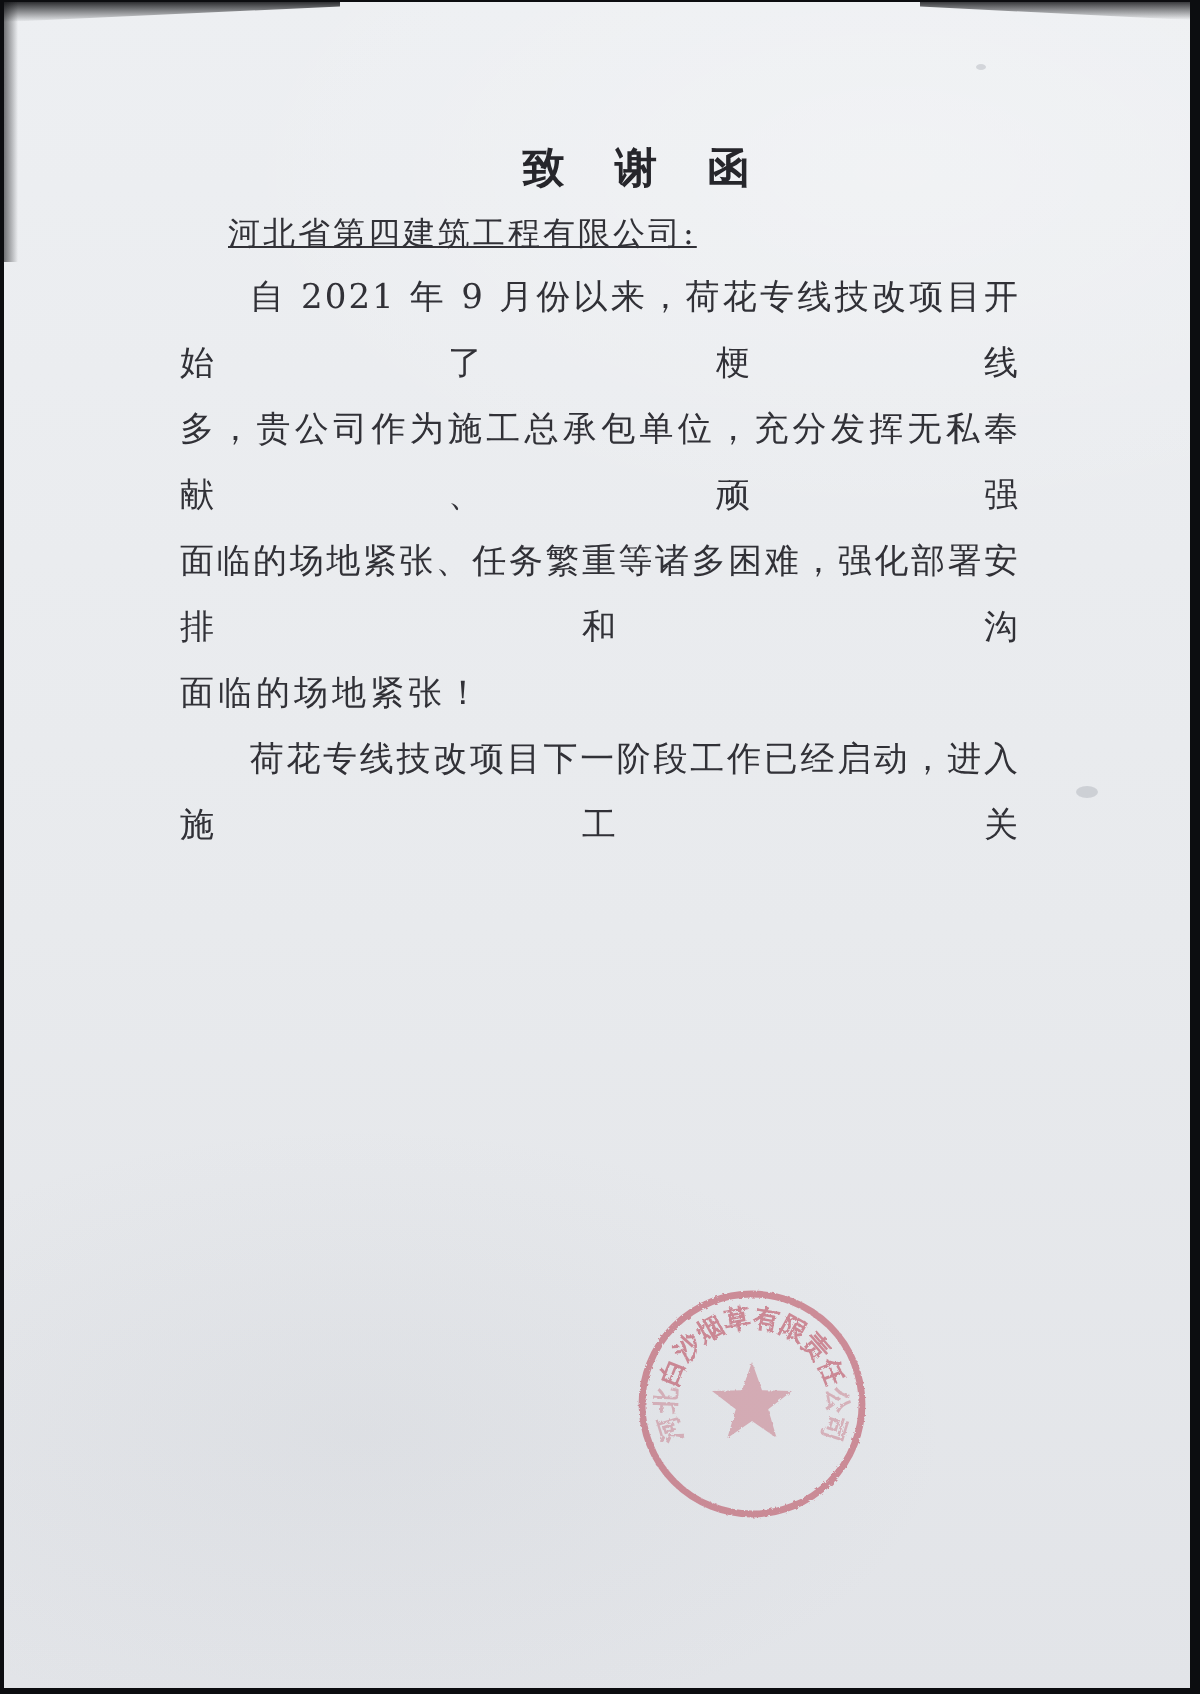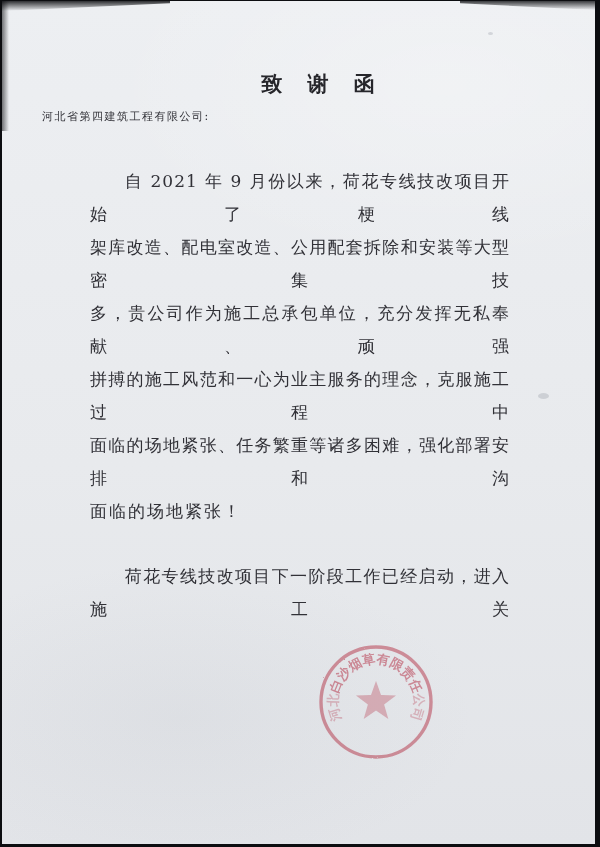--- a/index.html
+++ b/index.html
@@ -37,30 +37,30 @@
   .speck{position:absolute;border-radius:50%;pointer-events:none;}
   .speck-a{left:536px;top:392px;width:11px;height:6px;background:#b7bac1;opacity:.55;}
   .speck-b{left:486px;top:31px;width:5px;height:3px;background:#c6c9cf;opacity:.7;}
 
   .title{
     margin:69px 0 0;line-height:28px;
     text-align:center;font-size:21px;font-weight:700;
     letter-spacing:9px;color:#26262b;padding-left:48px;
   }
   .salutation{
-    margin:2px 85px 0 40px;line-height:33px;
-    font-size:11px;letter-spacing:1.5px;color:var(--ink);
+    margin:2px 85px 0 112px;line-height:33px;
+    font-size:16px;letter-spacing:1.5px;color:var(--ink);text-decoration:underline;
   }
   .body-text{margin:0 85px 0 88px;color:var(--ink);}
   .body-text .line{
     font-size:17px;line-height:33px;letter-spacing:1px;
     text-align:justify;text-align-last:justify;text-justify:inter-character;
     white-space:nowrap0;
   }
-  .body-text .line.first{text-indent:2.05em;margin-top:32px;}
+  .body-text .line.first{text-indent:2.05em;}
   .body-text .line.last{text-align-last:left;letter-spacing:2px;}
 
   .seal{
     position:absolute;left:314px;top:641px;width:120px;height:120px;
     mix-blend-mode:multiply;opacity:.88;
   }
   .seal-ring{fill:none;stroke:var(--seal-color);stroke-width:3.4;opacity:.78;}
   .seal-star{fill:var(--seal-color);opacity:.5;}
   .seal-char{
     font-size:13px;font-weight:700;fill:var(--seal-color);
@@ -73,23 +73,21 @@
 
 <div class="scan">
   <div class="paper">
 
     <h1 class="title">致 谢 函</h1>
 
     <div class="salutation">河北省第四建筑工程有限公司:</div>
 
     <div class="body-text">
         <div class="line first">自 2021 年 9 月份以来，荷花专线技改项目开始了梗线</div>
-        <div class="line">架库改造、配电室改造、公用配套拆除和安装等大型密集技</div>
         <div class="line">多，贵公司作为施工总承包单位，充分发挥无私奉献、顽强</div>
-        <div class="line">拼搏的施工风范和一心为业主服务的理念，克服施工过程中</div>
         <div class="line">面临的场地紧张、任务繁重等诸多困难，强化部署安排和沟</div>
         <div class="line last">面临的场地紧张！</div>
         <div class="line first">荷花专线技改项目下一阶段工作已经启动，进入施工关</div>
       </div>
 
     <svg class="seal" viewBox="0 0 120 120">
       <defs>
         <filter id="stamp-rough">
           <feTurbulence type="fractalNoise" baseFrequency="0.6" numOctaves="2" result="n"></feTurbulence>
           <feDisplacementMap in="SourceGraphic" in2="n" scale="1.6"></feDisplacementMap>

